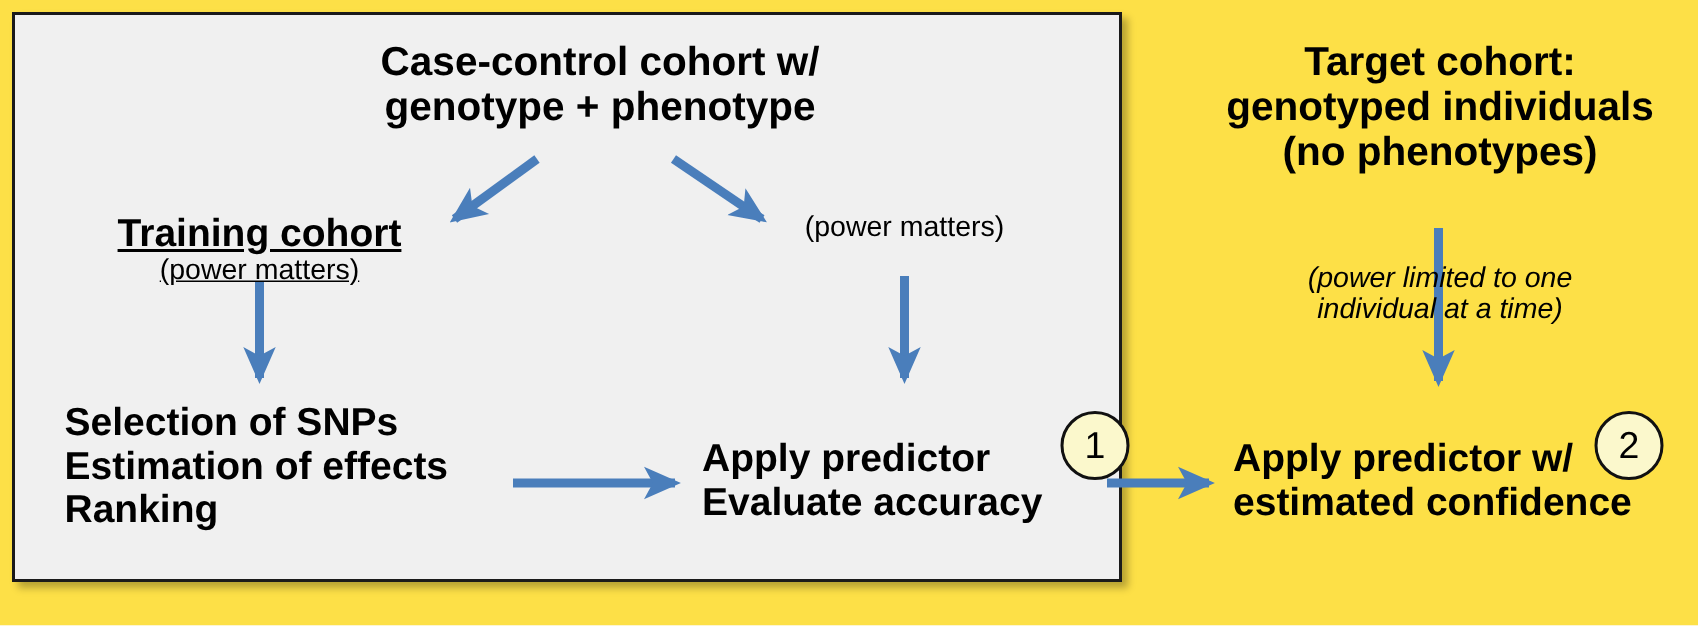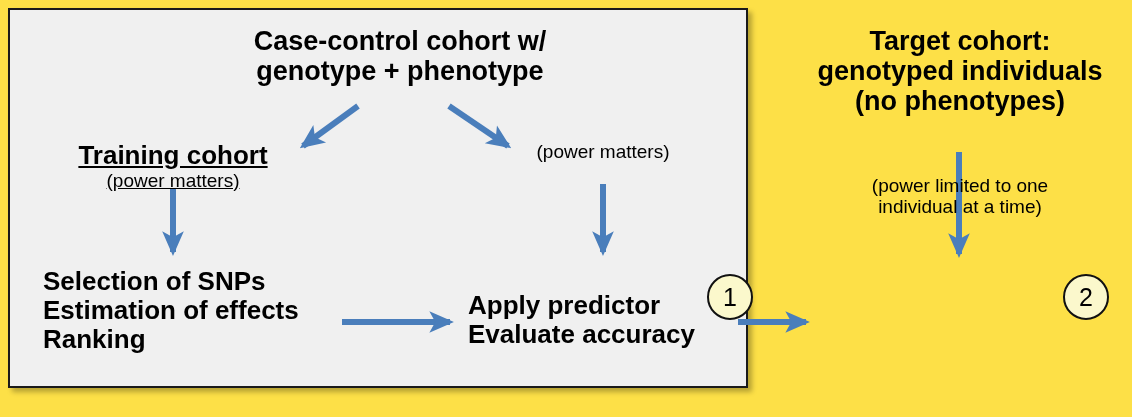--- a/index.html
+++ b/index.html
@@ -129,25 +129,29 @@
     <span class="l">Apply predictor</span>
     <span class="l">Evaluate accuracy</span>
   </div>
 
   <div class="tblock center fs-head bold" style="left:814px; top:26px; width:292px;">
     <span class="l">Target cohort:</span>
     <span class="l">genotyped individuals</span>
     <span class="l">(no phenotypes)</span>
   </div>
 
-  <div class="tblock center regular fs-note" style="left:812px; top:175px; width:296px;">
+  <div class="tblock center regular fs-note" style="left:812px; top:175px; width:296px;font-style:italic;">
     <span class="l">(power limited to one</span>
     <span class="l">individual at a time)</span>
   </div>
 
+  <div class="tblock left bold fs-body" style="left:822px; top:291px;">
+    <span class="l">Apply predictor w/</span>
+    <span class="l">estimated confidence</span>
+  </div>
 
   <div class="badge" style="left:707px; top:274px;">
     <span>1</span>
   </div>
 
   <div class="badge" style="left:1063px; top:274px;">
     <span>2</span>
   </div>
 
 </div>

